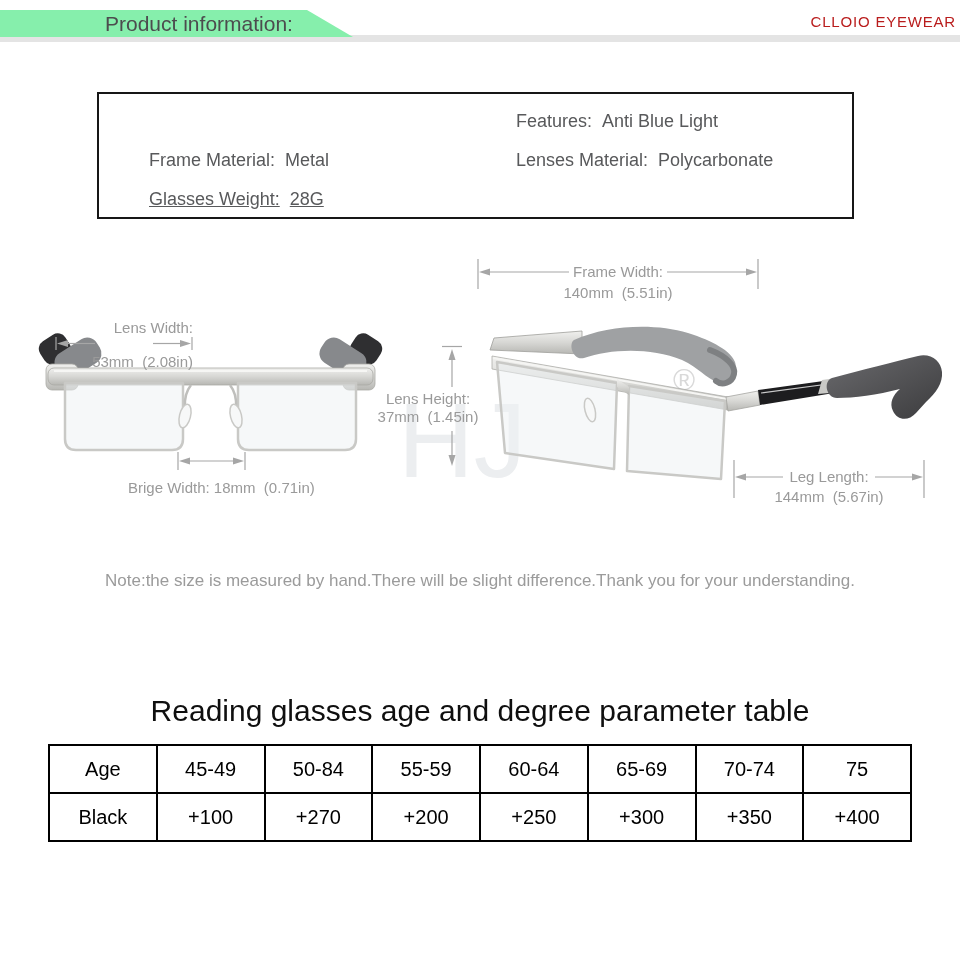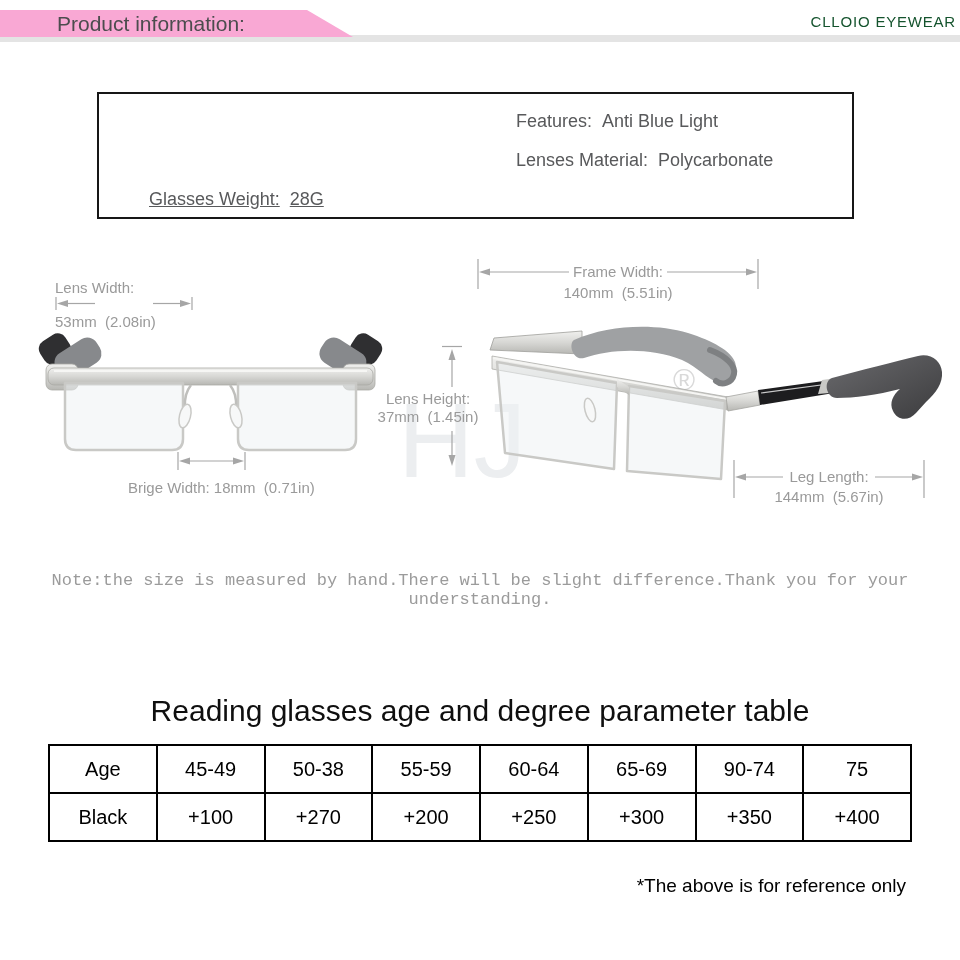--- a/index.html
+++ b/index.html
@@ -1,47 +1,47 @@
 <!DOCTYPE html>
 <html><head>
 <meta charset="utf-8">
 <style>
   html,body{margin:0;padding:0;background:#fff;}
   .page{position:relative;width:960px;height:960px;background:#ffffff;
         font-family:"Liberation Sans",sans-serif;overflow:hidden;}
 
   
   .hdr-strip{position:absolute;left:0;top:35px;width:960px;height:7px;background:#e4e4e4;}
-  .banner{position:absolute;left:0;top:10px;width:353px;height:27px;background:#f9a8d4;
-          clip-path:polygon(0 0,307px 0,353px 100%,0 100%);z-index:2;}
+  .banner{position:absolute;left:0;top:10px;width:353px;height:27px;background:#86efac;
+          clip-path:polygon(0 0,307px 0,353px 100%,0 100%);z-index:2;padding-left:48px;}
   .banner span{display:block;padding-left:57px;line-height:27px;font-size:21px;color:#4c4c4e;}
-  .brand{position:absolute;top:13px;right:4px;font-size:15px;color:#14532d;letter-spacing:.8px;}
+  .brand{position:absolute;top:13px;right:4px;font-size:15px;color:#b91c1c;letter-spacing:.8px;}
 
   
   .info-box{position:absolute;left:97px;top:92px;width:753px;height:123px;border:2px solid #161616;background:#fff;}
   .info-row{position:absolute;font-size:18px;color:#58595b;white-space:nowrap;}
   .info-row .val{margin-left:10px;}
   .c1{left:50px;} .c2{left:417px;}
   .r1{top:17px;} .r2{top:56px;} .r3{top:95px;text-decoration:underline;}
 
   
-  .dim{position:absolute;color:#9a9a9a;font-size:15px;text-align:left;line-height:17px;}
+  .dim{position:absolute;color:#9a9a9a;font-size:15px;text-align:right;line-height:17px;margin-top:40px;}
   .dim .dim-label,.dim .dim-value{white-space:pre;}
   svg text{white-space:pre;font-family:"Liberation Sans",sans-serif;}
   .ann-line{stroke:#a6a6a6;stroke-width:1.2;fill:none;}
   .ann-head{fill:#a6a6a6;stroke:none;}
   .ann-text{fill:#9a9a9a;font-size:15px;}
 
   
   .lens{fill:#eef1f3;fill-opacity:.5;stroke:#c9c9c6;stroke-width:2.5;stroke-linejoin:round;}
   .photo-watermark{position:absolute;left:398px;top:388px;font-size:105px;line-height:1;
                    font-weight:400;color:#eceef0;z-index:0;}
 
   .note{position:absolute;left:0;top:571px;width:960px;text-align:center;
-        font-size:17px;color:#9b9b9b;font-family:Liberation Mono, monospace;}
+        font-size:17px;color:#9b9b9b;}
 
   .tbl-heading{position:absolute;left:0;top:658px;width:960px;text-align:center;
                font-size:30px;color:#0f0f0f;margin-top:36px;}
 
   table.age-table{position:absolute;left:48px;top:744px;width:864px;border-collapse:collapse;
                   table-layout:fixed;background:#fff;}
   table.age-table td{border:2px solid #000;height:44px;text-align:center;vertical-align:middle;
                      font-size:20px;color:#000;}
 
   .footnote{position:absolute;top:875px;right:54px;font-size:19px;color:#000;}
@@ -51,20 +51,23 @@
 
 <div class="page">
 
   <div class="hdr-strip"></div>
   <div class="banner">
     <span>Product information:</span>
   </div>
   <div class="brand">CLLOIO EYEWEAR</div>
 
   <div class="info-box">
+    <div class="info-row c1 r2">
+      <span class="lbl">Frame Material:</span><span class="val">Metal</span>
+    </div>
     <div class="info-row c1 r3">
       <span class="lbl">Glasses Weight:</span><span class="val">28G</span>
     </div>
     <div class="info-row c2 r1">
       <span class="lbl">Features:</span><span class="val">Anti Blue Light</span>
     </div>
     <div class="info-row c2 r2">
       <span class="lbl">Lenses Material:</span><span class="val">Polycarbonate</span>
     </div>
   </div>
@@ -184,35 +187,34 @@
 
   <div class="note">Note:the size is measured by hand.There will be slight difference.Thank you for your understanding.</div>
 
   <div class="tbl-heading">Reading glasses age and degree parameter table</div>
 
   <table class="age-table">
     <tbody>
         <tr>
       <td>Age</td>
       <td>45-49</td>
-      <td>50-38</td>
+      <td>50-84</td>
       <td>55-59</td>
       <td>60-64</td>
       <td>65-69</td>
-      <td>90-74</td>
+      <td>70-74</td>
       <td>75</td>
     </tr>
     <tr>
       <td>Black</td>
       <td>+100</td>
       <td>+270</td>
       <td>+200</td>
       <td>+250</td>
       <td>+300</td>
       <td>+350</td>
       <td>+400</td>
     </tr>
   </tbody>
     </table>
 
-  <div class="footnote">*The above is for reference only</div>
 
 </div>
 
 </body></html>

